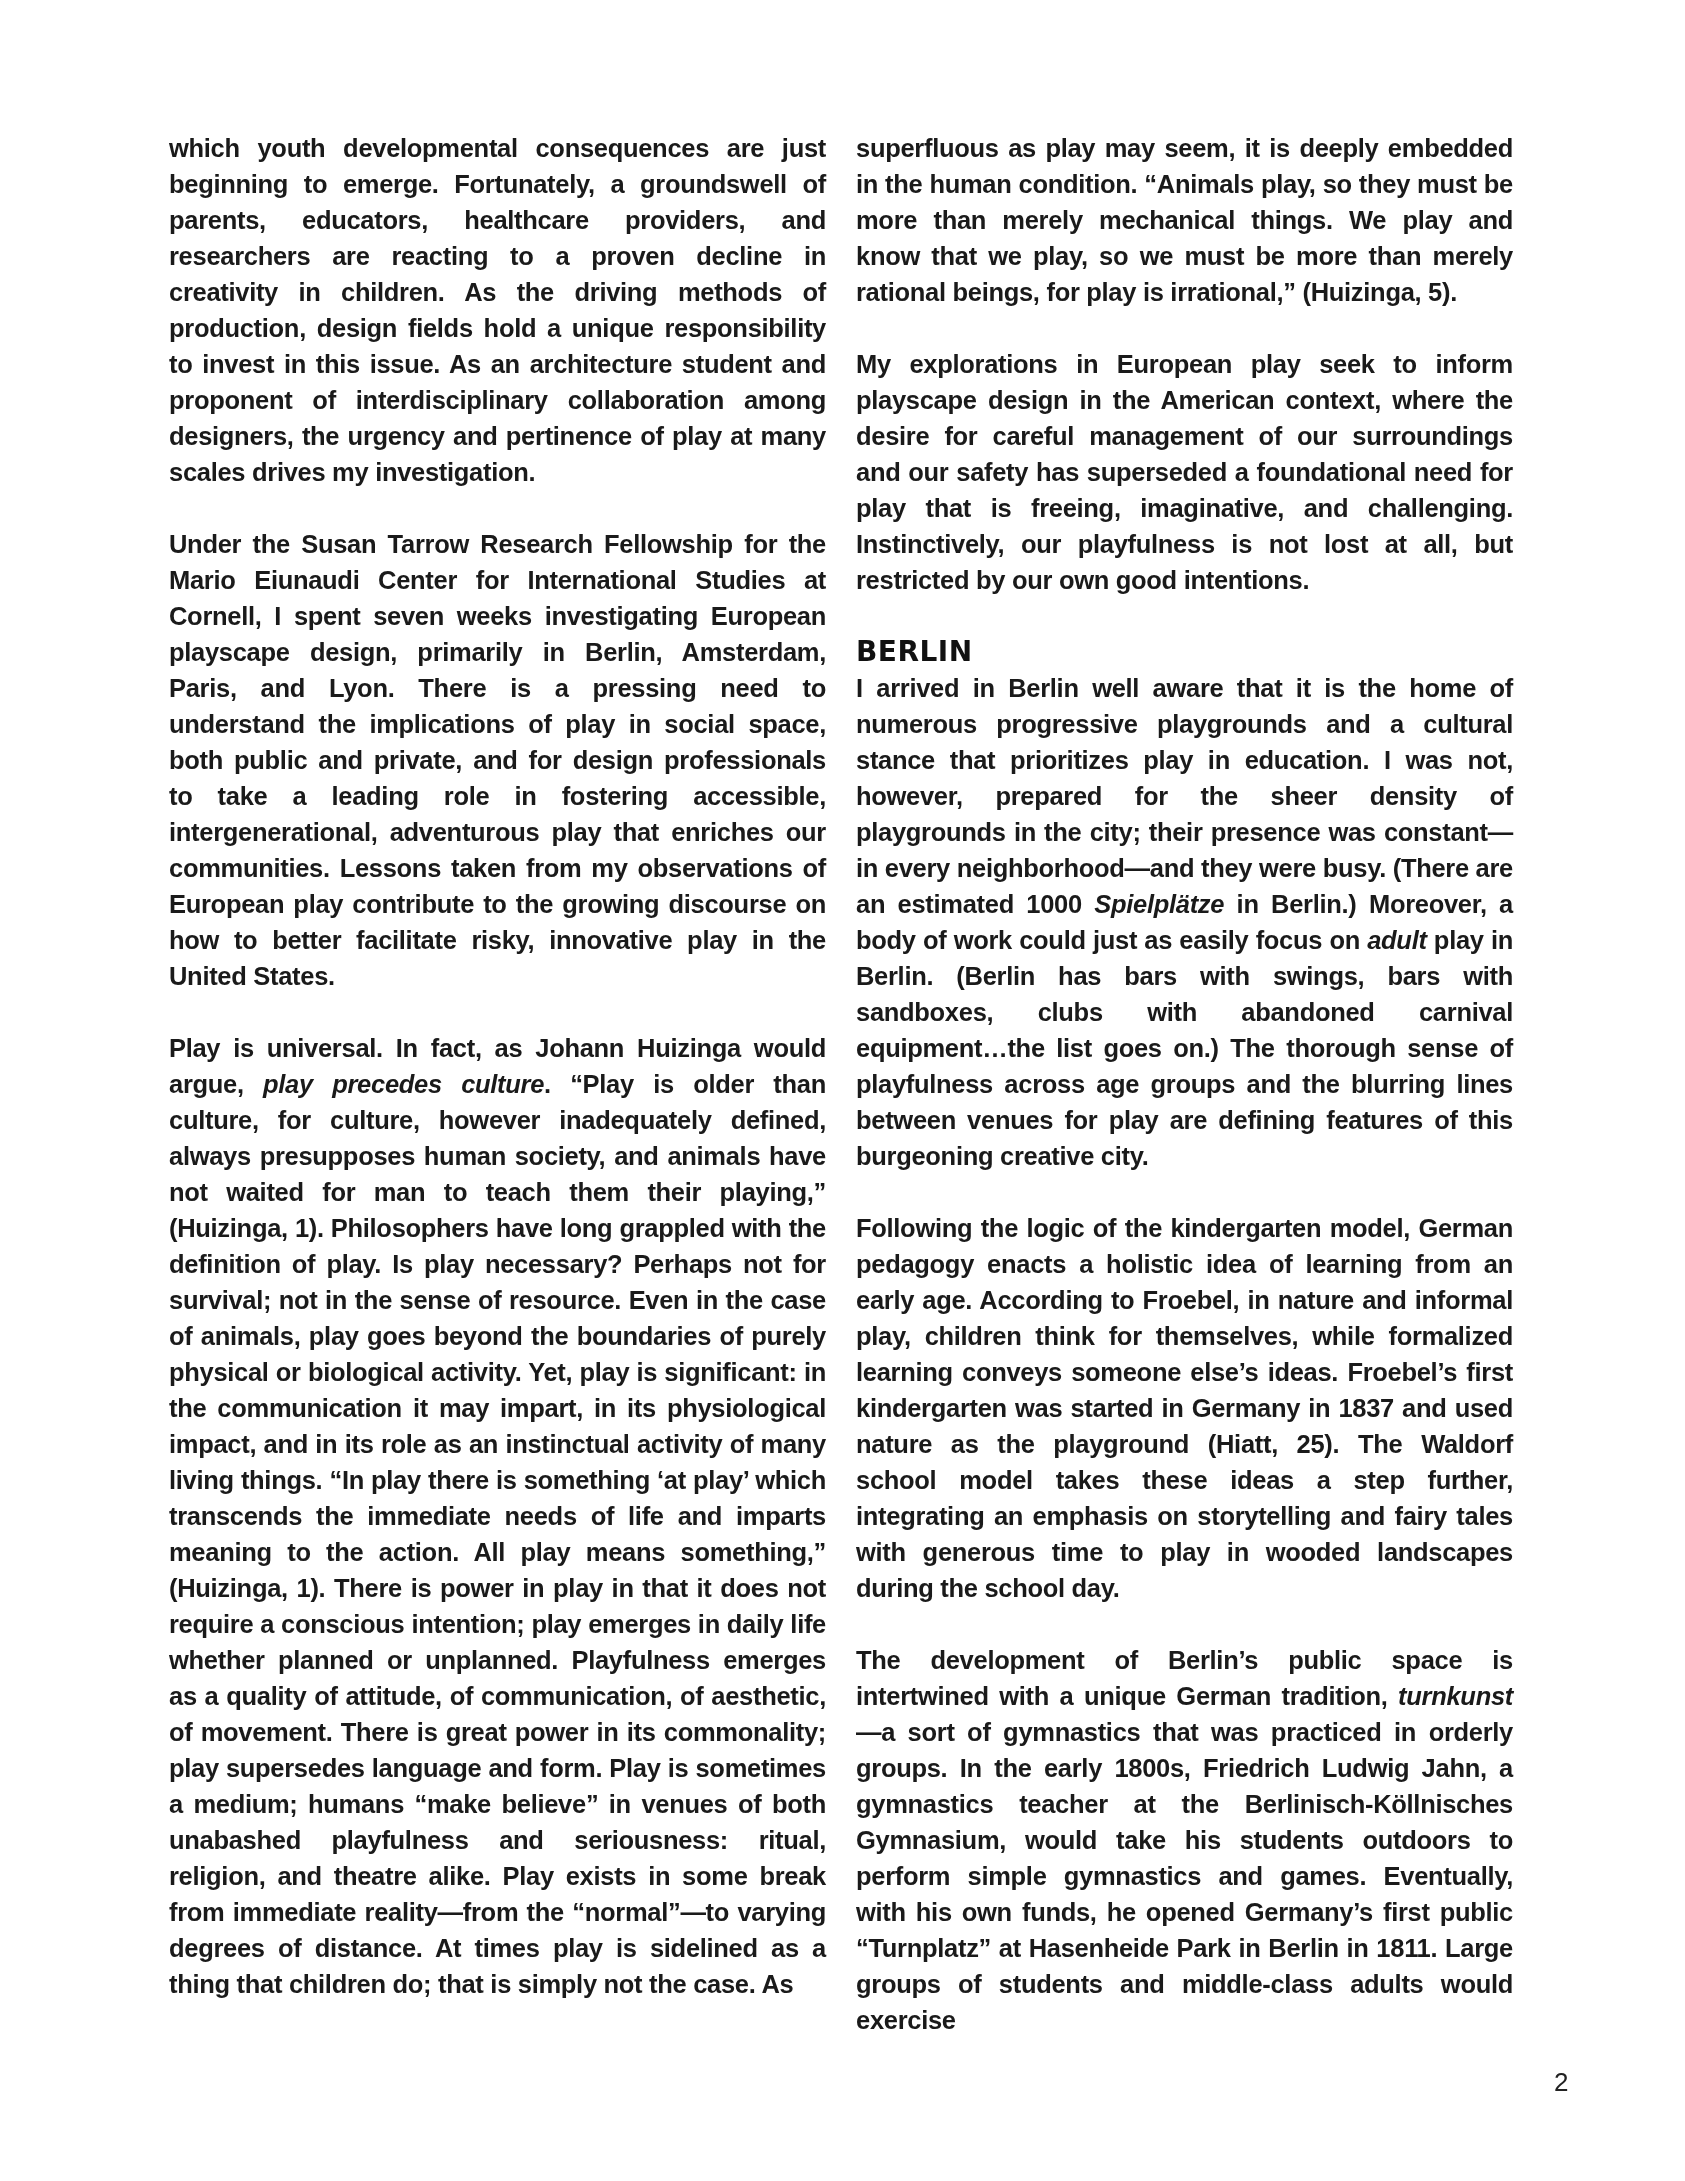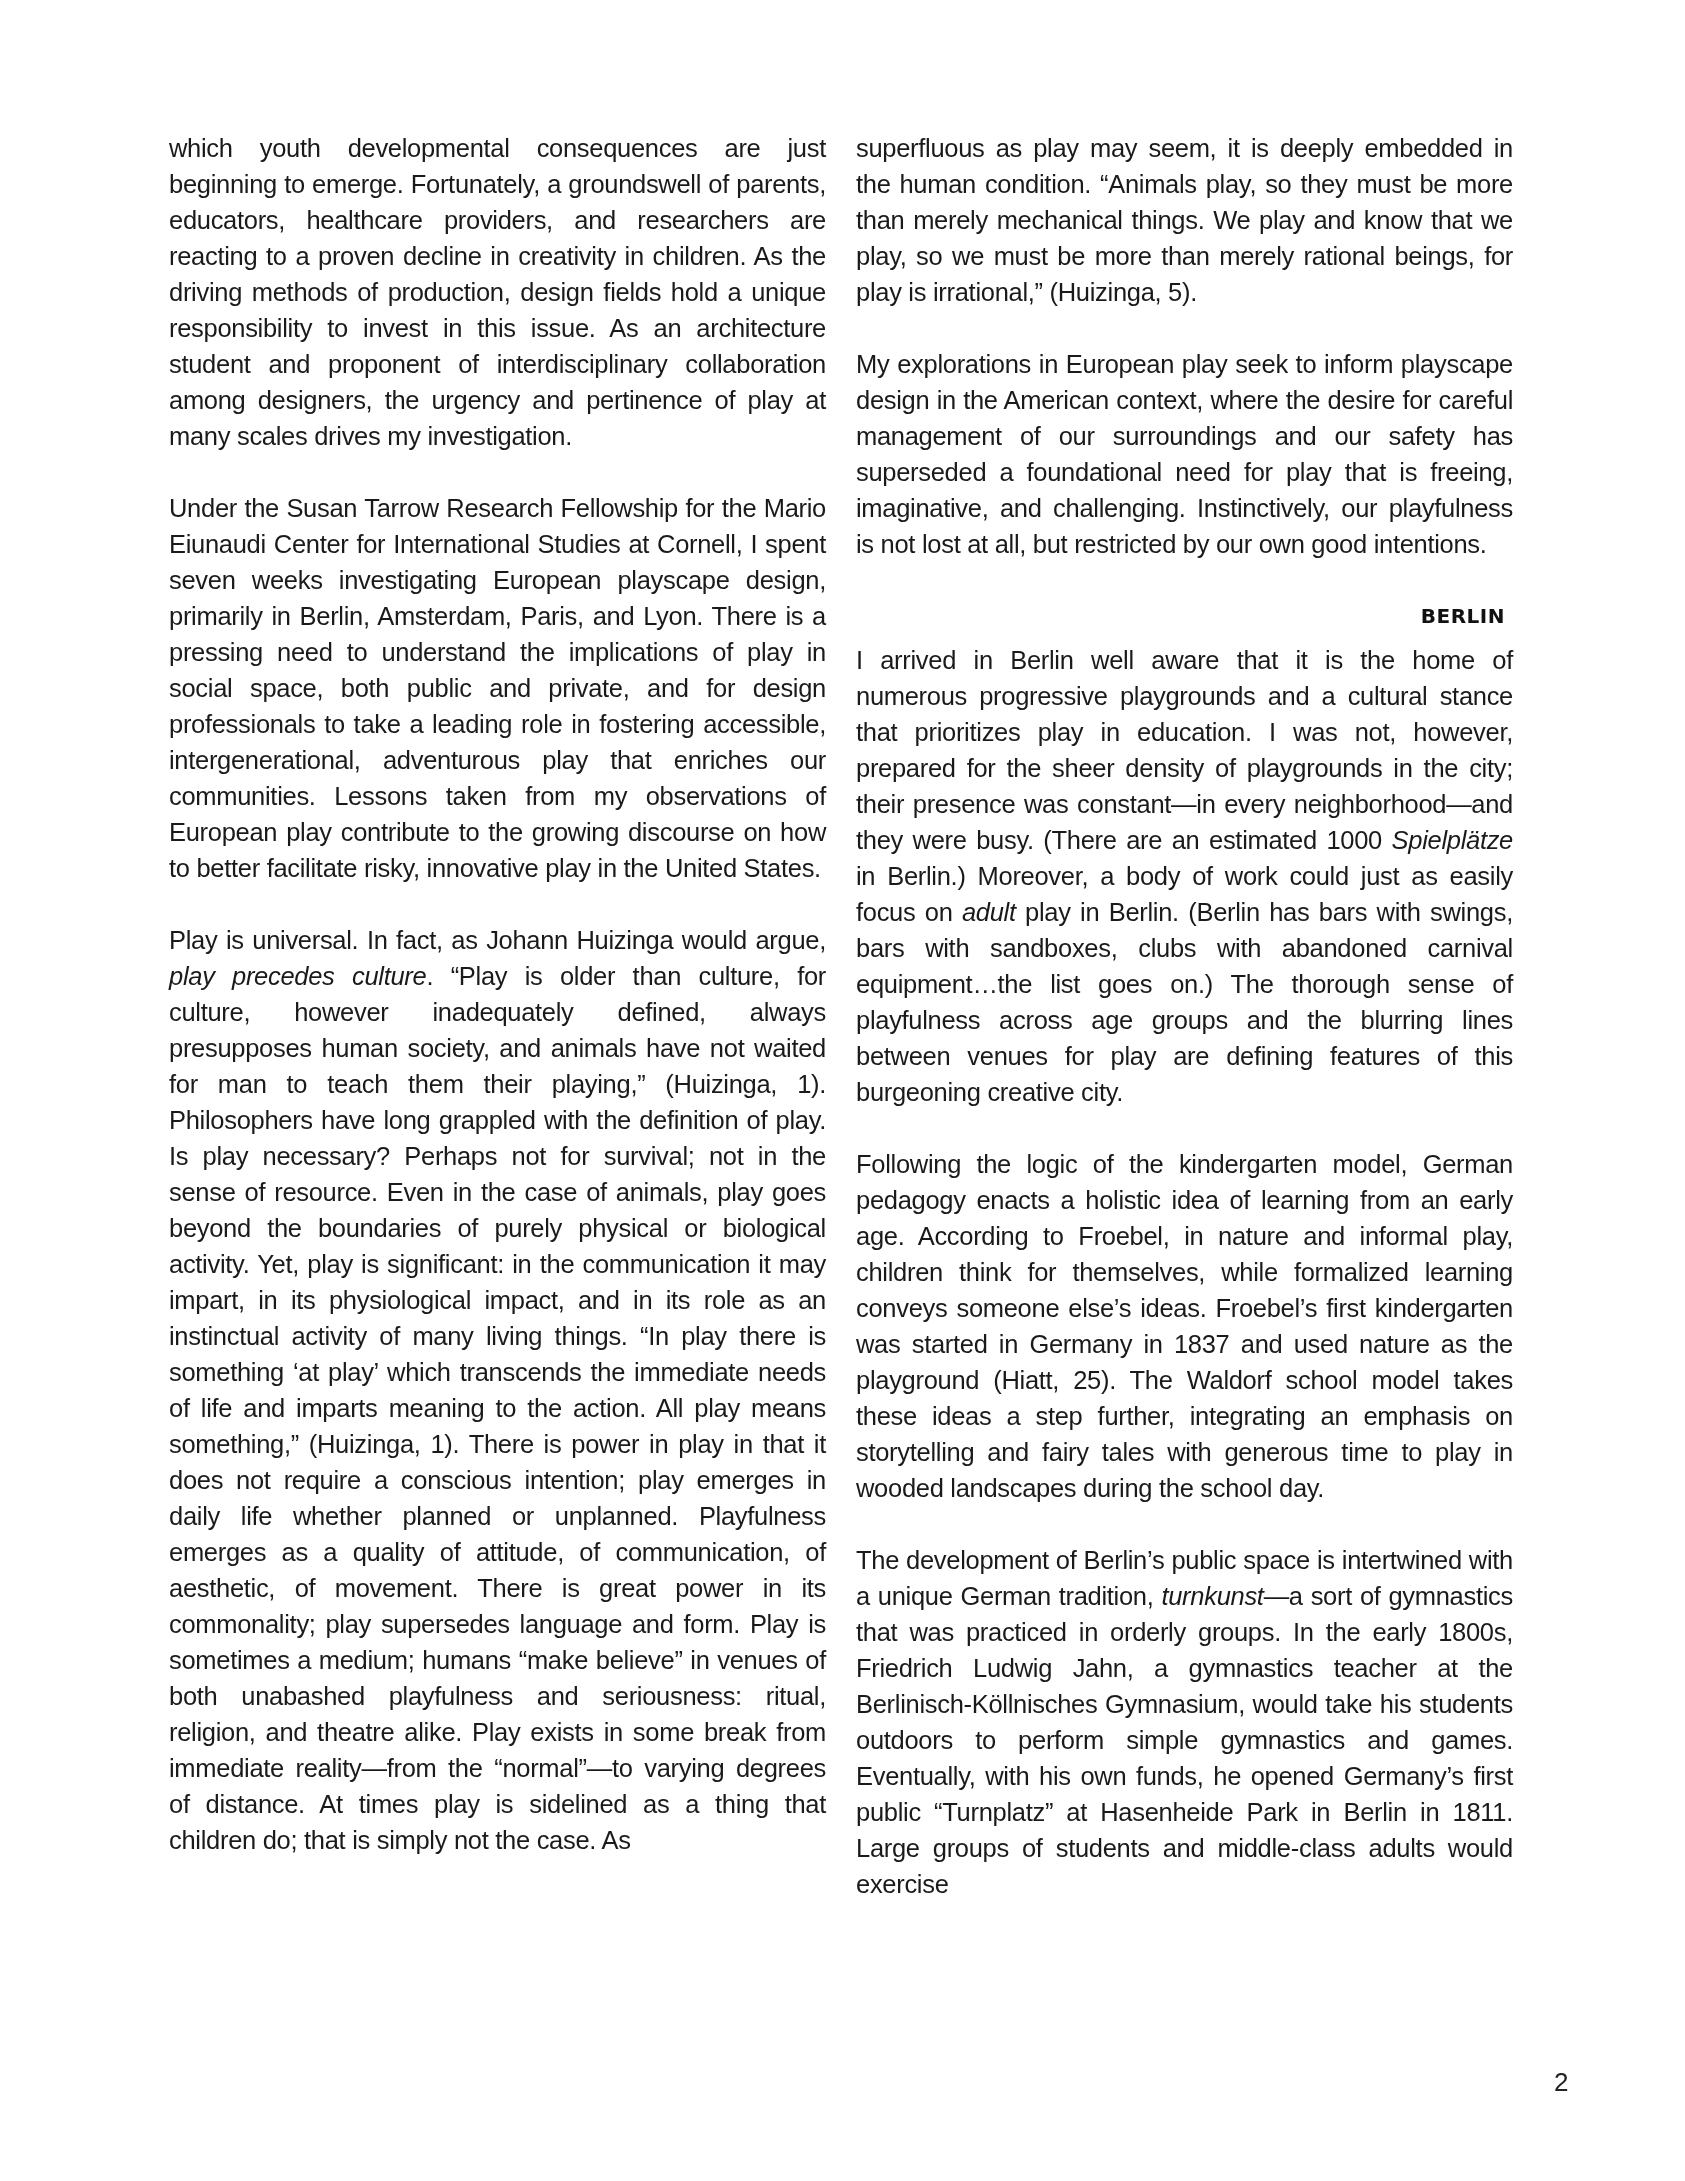--- a/index.html
+++ b/index.html
@@ -6,25 +6,25 @@
   body { width: 1685px; height: 2181px; position: relative; overflow: hidden; }
   .page { position: absolute; left: 0; top: 0; width: 1685px; height: 2181px; background: #fff; }
   .col {
     position: absolute; top: 130px; width: 657px;
     font-family: "Liberation Sans", sans-serif;
     font-size: 25.5px; line-height: 36px; color: #1a1a1a;
     text-align: justify; letter-spacing: -0.3px; word-spacing: 0px;
   }
   .col.left { left: 169px; }
   .col.right { left: 856px; }
-  .para { margin: 0 0 36px 0; hyphens: none; }
+  .para { margin: 0 0 36px 0; hyphens: none; font-weight: bold; }
   .heading {
     font-family: "DejaVu Sans", sans-serif; font-weight: bold;
-    font-size: 20px; line-height: 36px; letter-spacing: 0.5px;
-    margin: 8px; color: #111; text-align: right;
+    font-size: 28px; line-height: 36px; letter-spacing: 0.5px;
+    margin: 0; color: #111; text-align: left;
   }
   .heading + .para { margin-top: 0; }
   em { font-style: italic; }
   .page-number {
     position: absolute; left: 1554px; top: 2067px;
     font-family: "Liberation Sans", sans-serif; font-size: 26px; color: #222;
   }
 </style>
 </head>
 <body>

